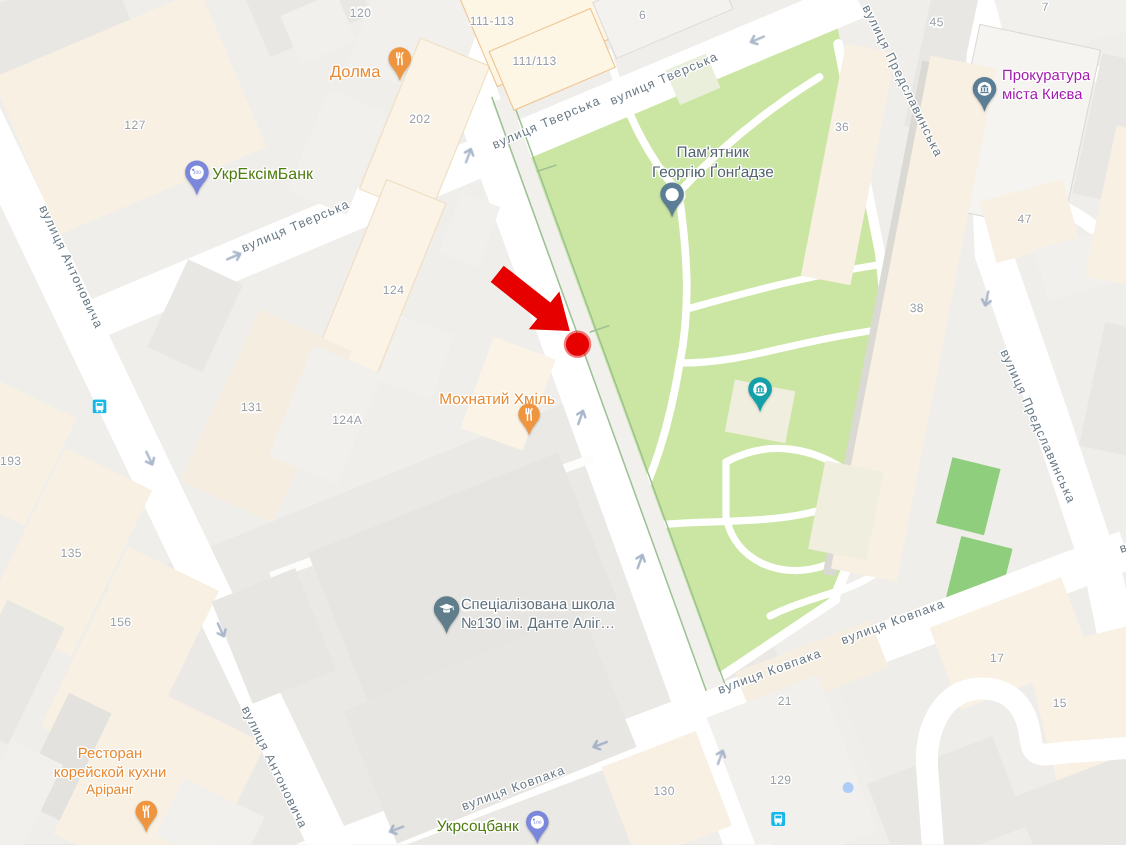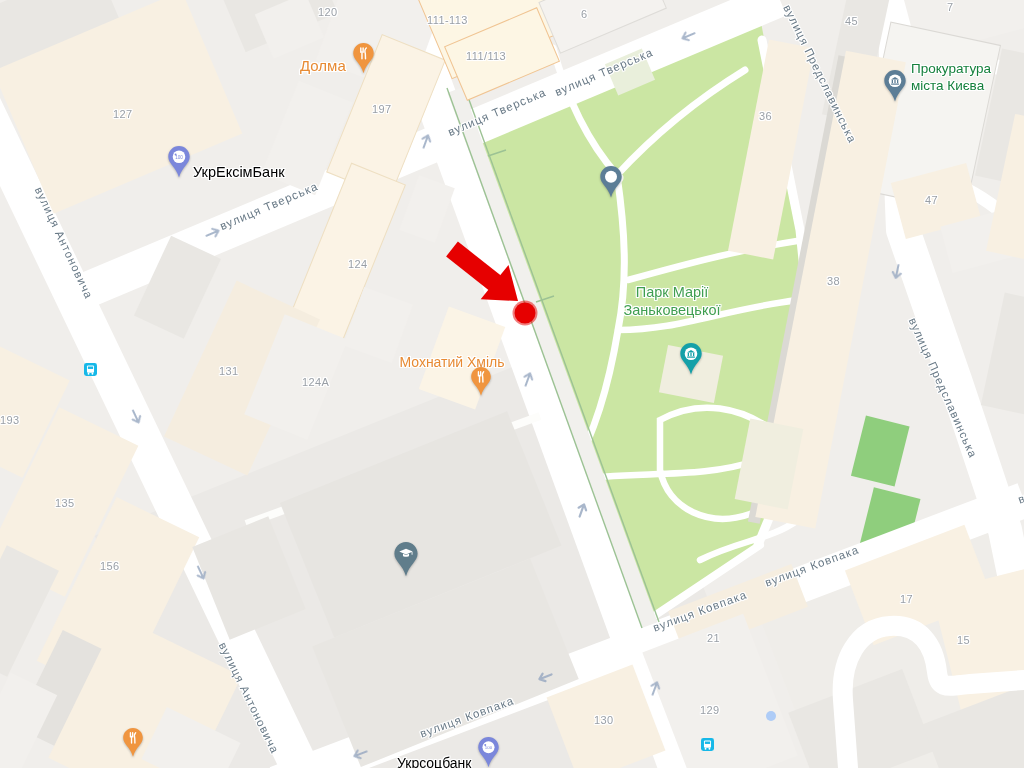--- a/index.html
+++ b/index.html
@@ -6,22 +6,22 @@
   #map{position:relative;width:1024px;height:768px;overflow:hidden;background:#f0eeeb;
        font-family:"Liberation Sans",sans-serif;}
   #base{position:absolute;left:0;top:0;}
   .lbl{position:absolute;white-space:nowrap;
        text-shadow:1px 0 0 #fff,-1px 0 0 #fff,0 1px 0 #fff,0 -1px 0 #fff,
                    1px 1px 0 #fff,-1px -1px 0 #fff,1px -1px 0 #fff,-1px 1px 0 #fff,0 0 3px #fff;}
   .street{font-size:11.5px;letter-spacing:1.1px;color:#687986;}
   .num{font-size:11px;letter-spacing:.4px;color:#999fa6;}
   .poi{font-size:14px;line-height:17.5px;}
   .food{color:#e78a33;}
-  .bankc{color:#000000;margin-top:13px;}
-  .govc{color:#15803d;font-size:13.5px;line-height:16.5px;}
+  .bankc{color:#4d7c0f;}
+  .govc{color:#a21caf;font-size:13.5px;line-height:16.5px;}
   .civic{color:#53646f;}
   .museumc{color:#13a1a9;}
   .parkc{color:#3f9e50;font-size:14.5px;line-height:18px;}
   .ctr{text-align:center;transform:translateX(-50%);}
   .small{font-size:12.5px;}
   .pin{position:absolute;filter:drop-shadow(0 1px 1px rgba(60,60,60,.35));}
   .pin svg{display:block;width:100%;height:auto;}
   .bus{position:absolute;width:13px;height:13px;}
   .bus svg{display:block;width:100%;height:100%;}
 </style>
@@ -244,21 +244,21 @@
   <div class="lbl street" style="left:497px;top:112px;transform:translate(-50%,-50%) rotate(-23deg)">вулиця Тверська</div>
   <div class="lbl street" style="left:604px;top:72px;transform:translate(-50%,-50%) rotate(-23deg)">вулиця Тверська</div>
   <div class="lbl street" style="left:820px;top:74px;transform:translate(-50%,-50%) rotate(64deg)">вулиця Предславинська</div>
   <div class="lbl street" style="left:943px;top:388px;transform:translate(-50%,-50%) rotate(66deg)">вулиця Предславинська</div>
   <div class="lbl street" style="left:467px;top:717px;transform:translate(-50%,-50%) rotate(-20deg)">вулиця Ковпака</div>
   <div class="lbl street" style="left:700px;top:611px;transform:translate(-50%,-50%) rotate(-20deg)">вулиця Ковпака</div>
   <div class="lbl street" style="left:812px;top:566px;transform:translate(-50%,-50%) rotate(-20deg)">вулиця Ковпака</div>
   <div class="lbl street" style="left:1065px;top:483px;transform:translate(-50%,-50%) rotate(-20deg)">вулиця Ковпака</div>
 
   <div class="lbl num" style="left:318px;top:6px">120</div>
-  <div class="lbl num" style="left:372px;top:103px">197</div>
+  <div class="lbl num" style="left:372px;top:103px">202</div>
   <div class="lbl num" style="left:113px;top:108px">127</div>
   <div class="lbl num" style="left:427px;top:14px">111-113</div>
   <div class="lbl num" style="left:466px;top:50px">111/113</div>
   <div class="lbl num" style="left:581px;top:8px">6</div>
   <div class="lbl num" style="left:845px;top:15px">45</div>
   <div class="lbl num" style="left:947px;top:1px">7</div>
   <div class="lbl num" style="left:925px;top:194px">47</div>
   <div class="lbl num" style="left:759px;top:110px">36</div>
   <div class="lbl num" style="left:827px;top:275px">38</div>
   <div class="lbl num" style="left:348px;top:258px">124</div>
@@ -275,30 +275,39 @@
 
   <div class="lbl poi food" style="left:300px;top:57px;font-size:15px">Долма</div>
 
   <div class="lbl poi bankc" style="left:193px;top:151px;font-size:14.5px">УкрЕксімБанк</div>
 
   <div class="lbl poi govc" style="left:911px;top:61px">
     <span style="display:block">Прокуратура</span>
     <span style="display:block">міста Києва</span>
   </div>
 
-
-  <div class="lbl poi parkc ctr" style="left:672px;top:283px">
-    <span style="display:block">Парк Марії</span>
-    <span style="display:block">Заньковецької</span>
+  <div class="lbl poi civic ctr" style="left:648px;top:130px">
+    <span style="display:block">Пам'ятник</span>
+    <span style="display:block">Георгію Ґонґадзе</span>
   </div>
 
 
+
   <div class="lbl poi food ctr" style="left:452px;top:354px">Мохнатий Хміль</div>
 
-
+  <div class="lbl poi civic" style="left:419px;top:541px;font-size:13.5px;line-height:17px;color:#5f707b">
+    <span style="display:block">Спеціалізована школа</span>
+    <span style="display:block">№130 ім. Данте Аліг…</span>
+  </div>
+
+  <div class="lbl poi food ctr" style="left:100px;top:676px;font-size:13.5px;line-height:17px">
+    <span style="display:block">Ресторан</span>
+    <span style="display:block">корейской кухни</span>
+    <span style="display:block" class="small">Аріранг</span>
+  </div>
 
   <div class="lbl poi bankc" style="left:397px;top:742px">Укрсоцбанк</div>
 
   <div class="pin" style="left:352px;top:42px;width:23px">
     <svg viewBox="0 0 24 34">
         <use href="#pin-restaurant"></use>
       </svg>
     </div>
   <div class="pin" style="left:167px;top:145px;width:24px">
     <svg viewBox="0 0 24 34">

